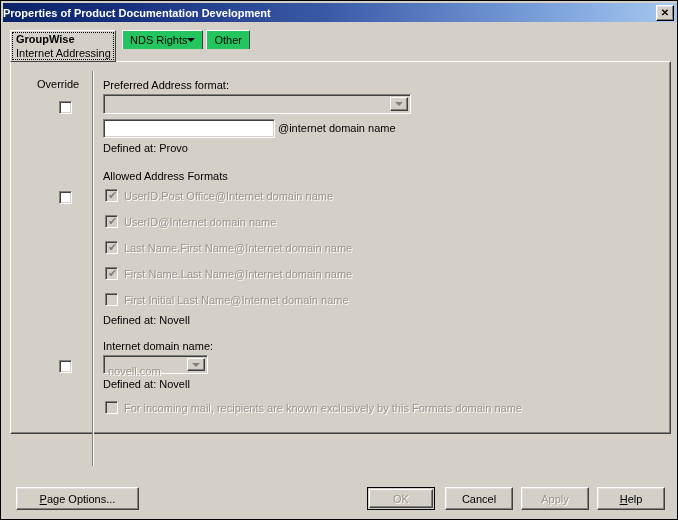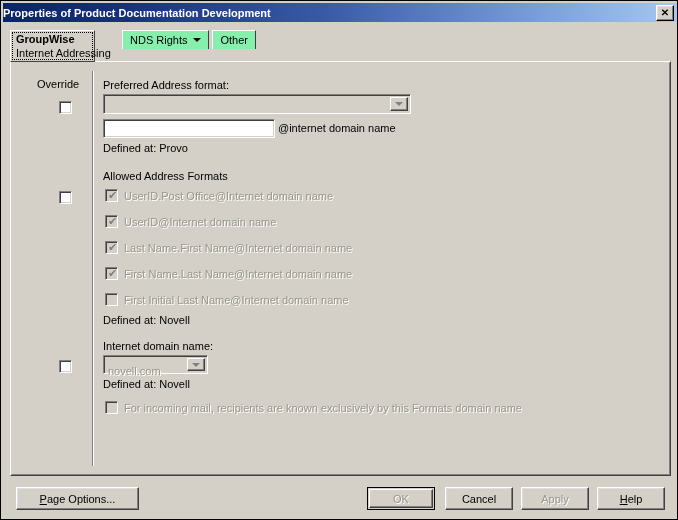--- a/index.html
+++ b/index.html
@@ -74,48 +74,47 @@
     position: absolute;
     left: 9px; top: 29px;
     width: 661px; height: 26px;
     display: flex;
     align-items: flex-start;
   }
   .tab {
     position: relative;
     height: 19px;
     box-sizing: border-box;
-    background: #86efac;
+    background: #22c55e;
     border-top: 1px solid #ffffff;
     border-left: 1px solid #ffffff;
     border-right: 1px solid #404040;
     border-bottom: none;
     padding: 0 7px;
     display: flex;
     align-items: center;
-    gap: 6px;
     font-size: 11px;
     color: #000000;
     cursor: default;
     margin-right: 3px;
     white-space: nowrap;
   }
   .tab .caret {
     display: inline-block;
     width: 0; height: 0;
     border-left: 4px solid transparent;
     border-right: 4px solid transparent;
     border-top: 4px solid #000000;
   }
 
   
   .tab-active {
     position: absolute;
     left: 0px; top: 0px;
-    width: 85px; height: 32px;
+    width: 106px; height: 32px;
     box-sizing: border-box;
     background: #d4d0c8;
     border-top: 1px solid #ffffff;
     border-left: 1px solid #ffffff;
     border-right: 1px solid #404040;
     border-bottom: 1px solid #404040;
     z-index: 3;
   }
   .tab-active .focus-ring {
     position: absolute;
@@ -143,21 +142,21 @@
     position: absolute;
     left: 112px; top: 0px;
     display: flex;
     align-items: flex-start;
   }
 
   
   .panel {
     position: absolute;
     left: 9px; top: 60px;
-    width: 661px; height: 415px;
+    width: 661px; height: 373px;
     box-sizing: border-box;
     background: #d4d0c8;
     border-top: 1px solid #ffffff;
     border-left: 1px solid #ffffff;
     border-right: 1px solid #404040;
     border-bottom: 1px solid #404040;
   }
   .panel-inner {
     position: absolute;
     left: 0; top: 0; right: 0; bottom: 0;

